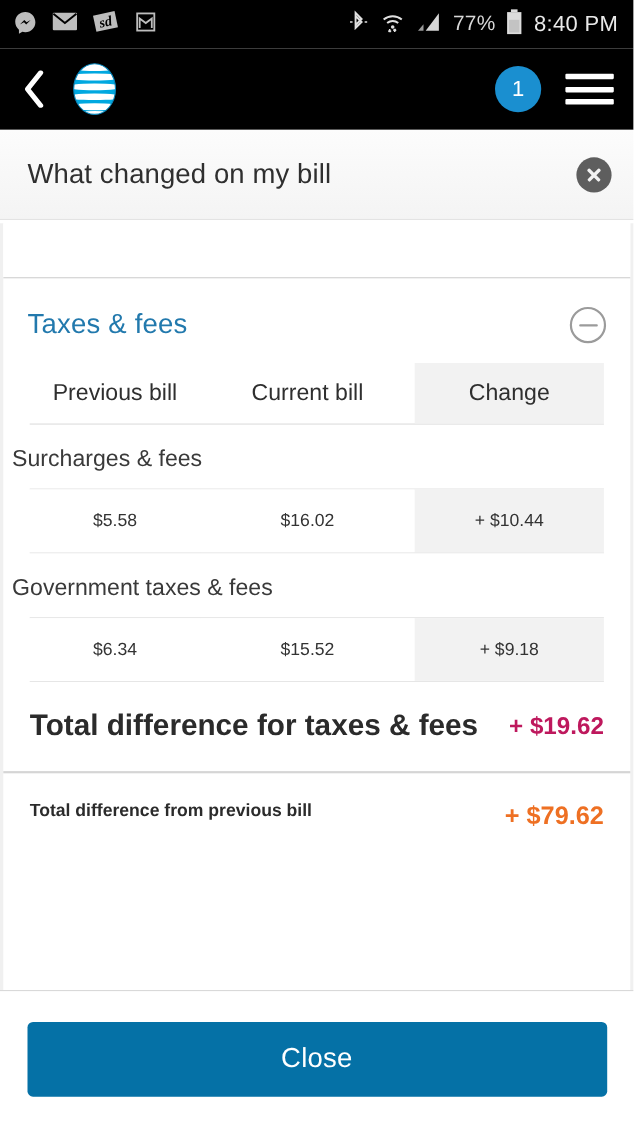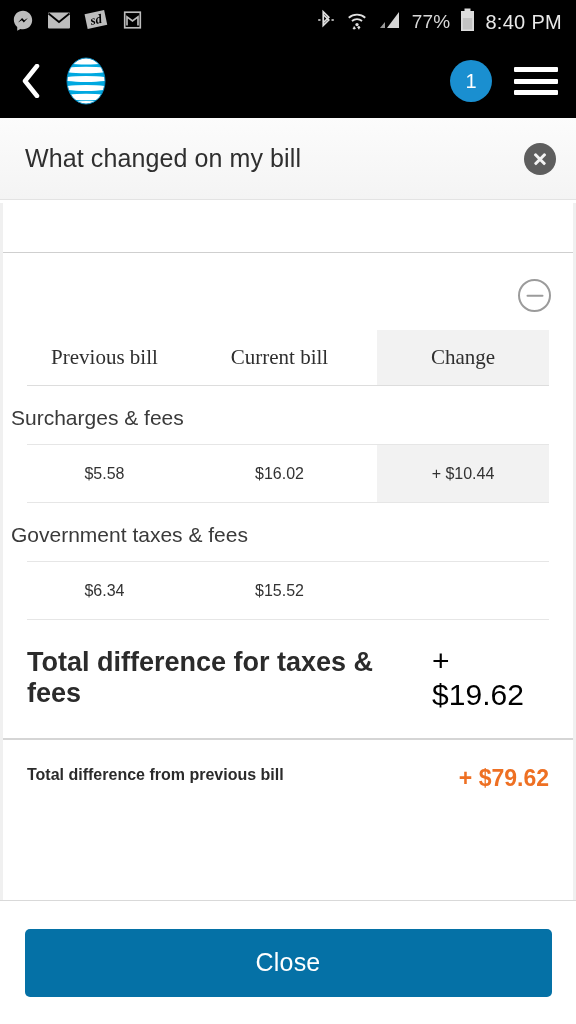--- a/index.html
+++ b/index.html
@@ -95,21 +95,21 @@
     margin-left:auto; width:33px; height:33px; border-radius:50%;
     border:2px solid #9b9b9b; position:relative; cursor:pointer;
   }
   .collapse-icon:after{
     content:""; position:absolute; left:50%; top:50%;
     transform:translate(-50%,-50%);
     width:17px; height:2.4px; background:#9b9b9b; border-radius:1px;
   }
 
   
-  .tbl{ margin:0 24px;font-family:Liberation Serif, serif; }
+  .tbl{ margin:0 24px; }
   .tbl-row{ display:flex; }
   .th, .td{
     font-size:21px; color:#333333;
     display:flex; align-items:center; justify-content:center;
     height:55px; text-align:center;
   }
   .col-prev{ width:155px; }
   .col-curr{ width:195px; }
   .col-chg { flex:1 1 auto; }
   .shaded{ background:#f2f2f2; }
@@ -125,21 +125,21 @@
   .val-row .col-prev, .val-row .col-curr{ background:#ffffff; }
 
   .row-sep{ height:1px; background:#e6e6e6; margin:0 24px; }
 
   
   .subtotal{
     display:flex; align-items:center;
     padding:24px 24px 26px 24px;
   }
   .subtotal-label{ font-size:27px; font-weight:bold; color:#2b2b2b; }
-  .subtotal-value{ margin-left:auto; font-size:30px; font-weight:normal; color:#000000; }
+  .subtotal-value{ margin-left:auto; font-size:22px; font-weight:bold; color:#be185d; }
 
   .grand-divider{ height:2px; background:#d5d5d5; }
 
   .grandtotal{
     display:flex; align-items:flex-start;
     padding:24px 24px 0 24px; gap:10px;
   }
   .grandtotal-label{
     font-size:16px; font-weight:bold; color:#2b2b2b;
     line-height:1.33; max-width:350px;
@@ -268,20 +268,21 @@
 <div class="modal-title-bar">
   <div class="modal-title">What changed on my bill</div>
   <div class="close-circle"></div>
 </div>
 
 <div class="sheet">
 
   <div class="gap-block"></div>
 
   <div class="section-head">
+    <div class="section-title">Taxes &amp; fees</div>
     <div class="collapse-icon"></div>
   </div>
 
   <div class="tbl">
     <div class="tbl-row hdr-row">
       <div class="th col-prev">Previous bill</div>
       <div class="th col-curr">Current bill</div>
       <div class="th col-chg shaded">Change</div>
     </div>
   </div>
@@ -294,20 +295,21 @@
     <div class="td col-curr">$16.02</div>
     <div class="td col-chg shaded">+ $10.44</div>
   </div>
   <div class="row-sep"></div>
 
   <div class="row-label">Government taxes &amp; fees</div>
   <div class="row-sep"></div>
   <div class="val-row">
     <div class="td col-prev">$6.34</div>
     <div class="td col-curr">$15.52</div>
+    <div class="td col-chg shaded">+ $9.18</div>
   </div>
   <div class="row-sep"></div>
 
   <div class="subtotal">
     <div class="subtotal-label">Total difference for taxes &amp; fees</div>
     <div class="subtotal-value">+ $19.62</div>
   </div>
 
   <div class="grand-divider"></div>
 

